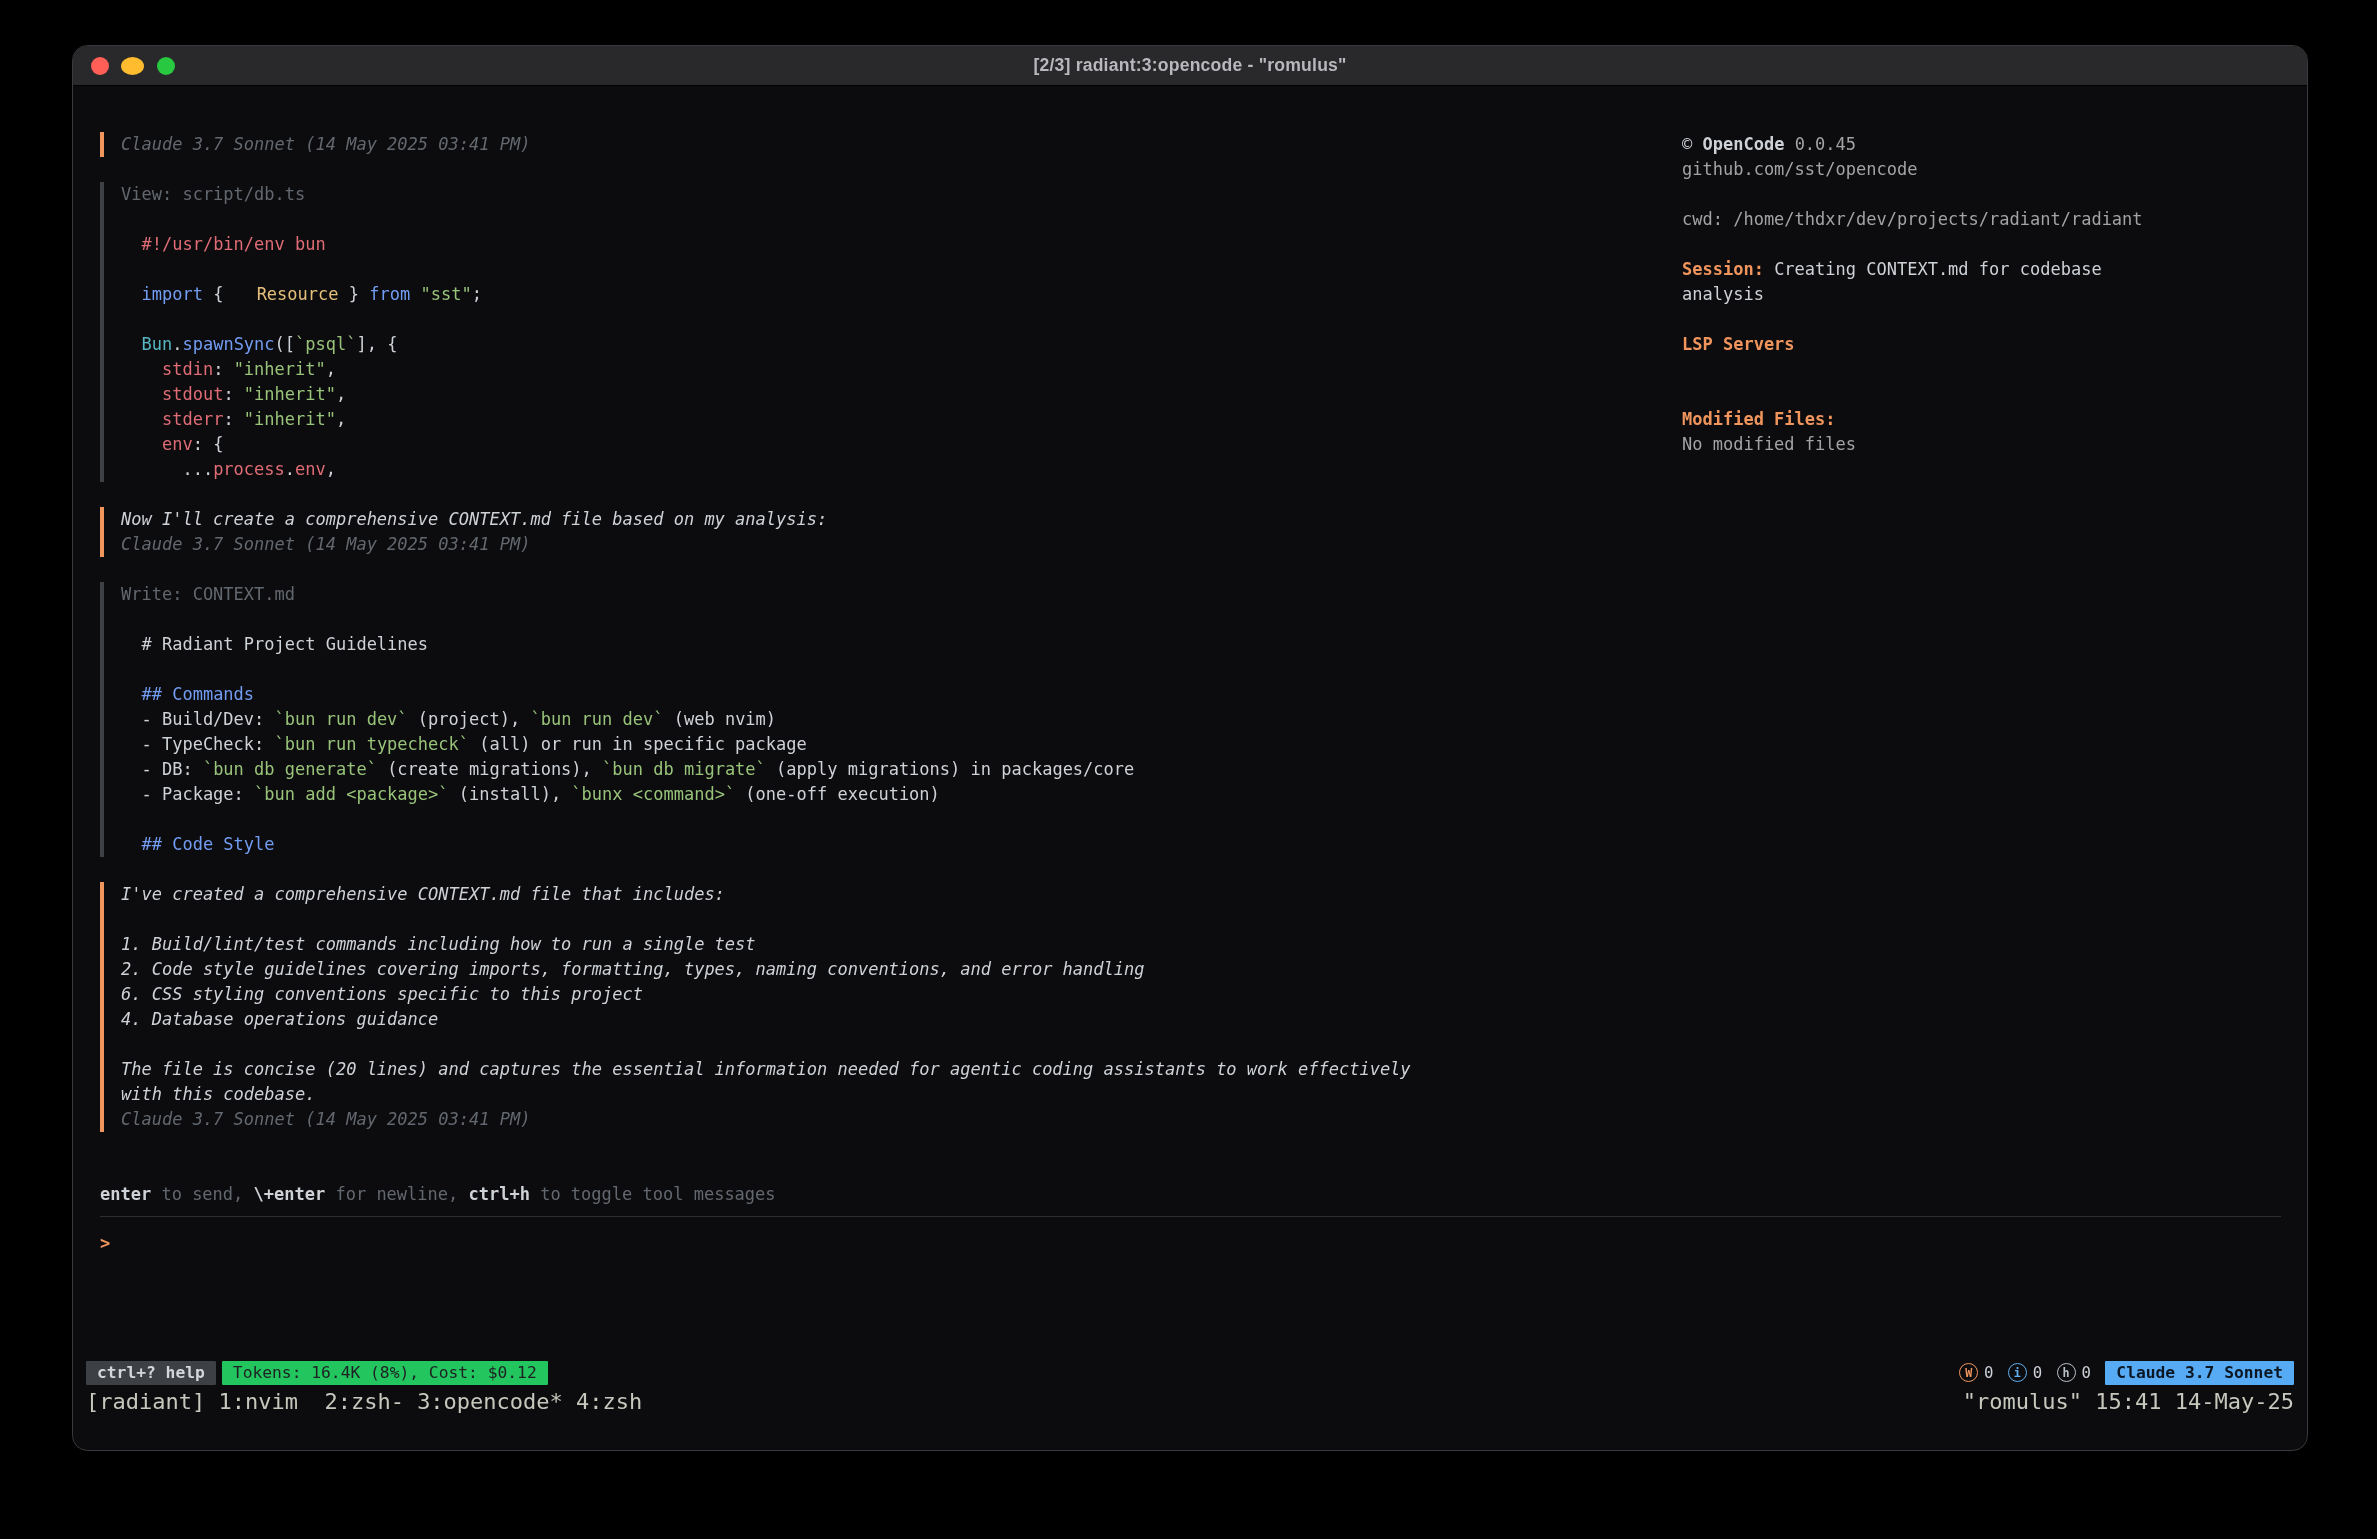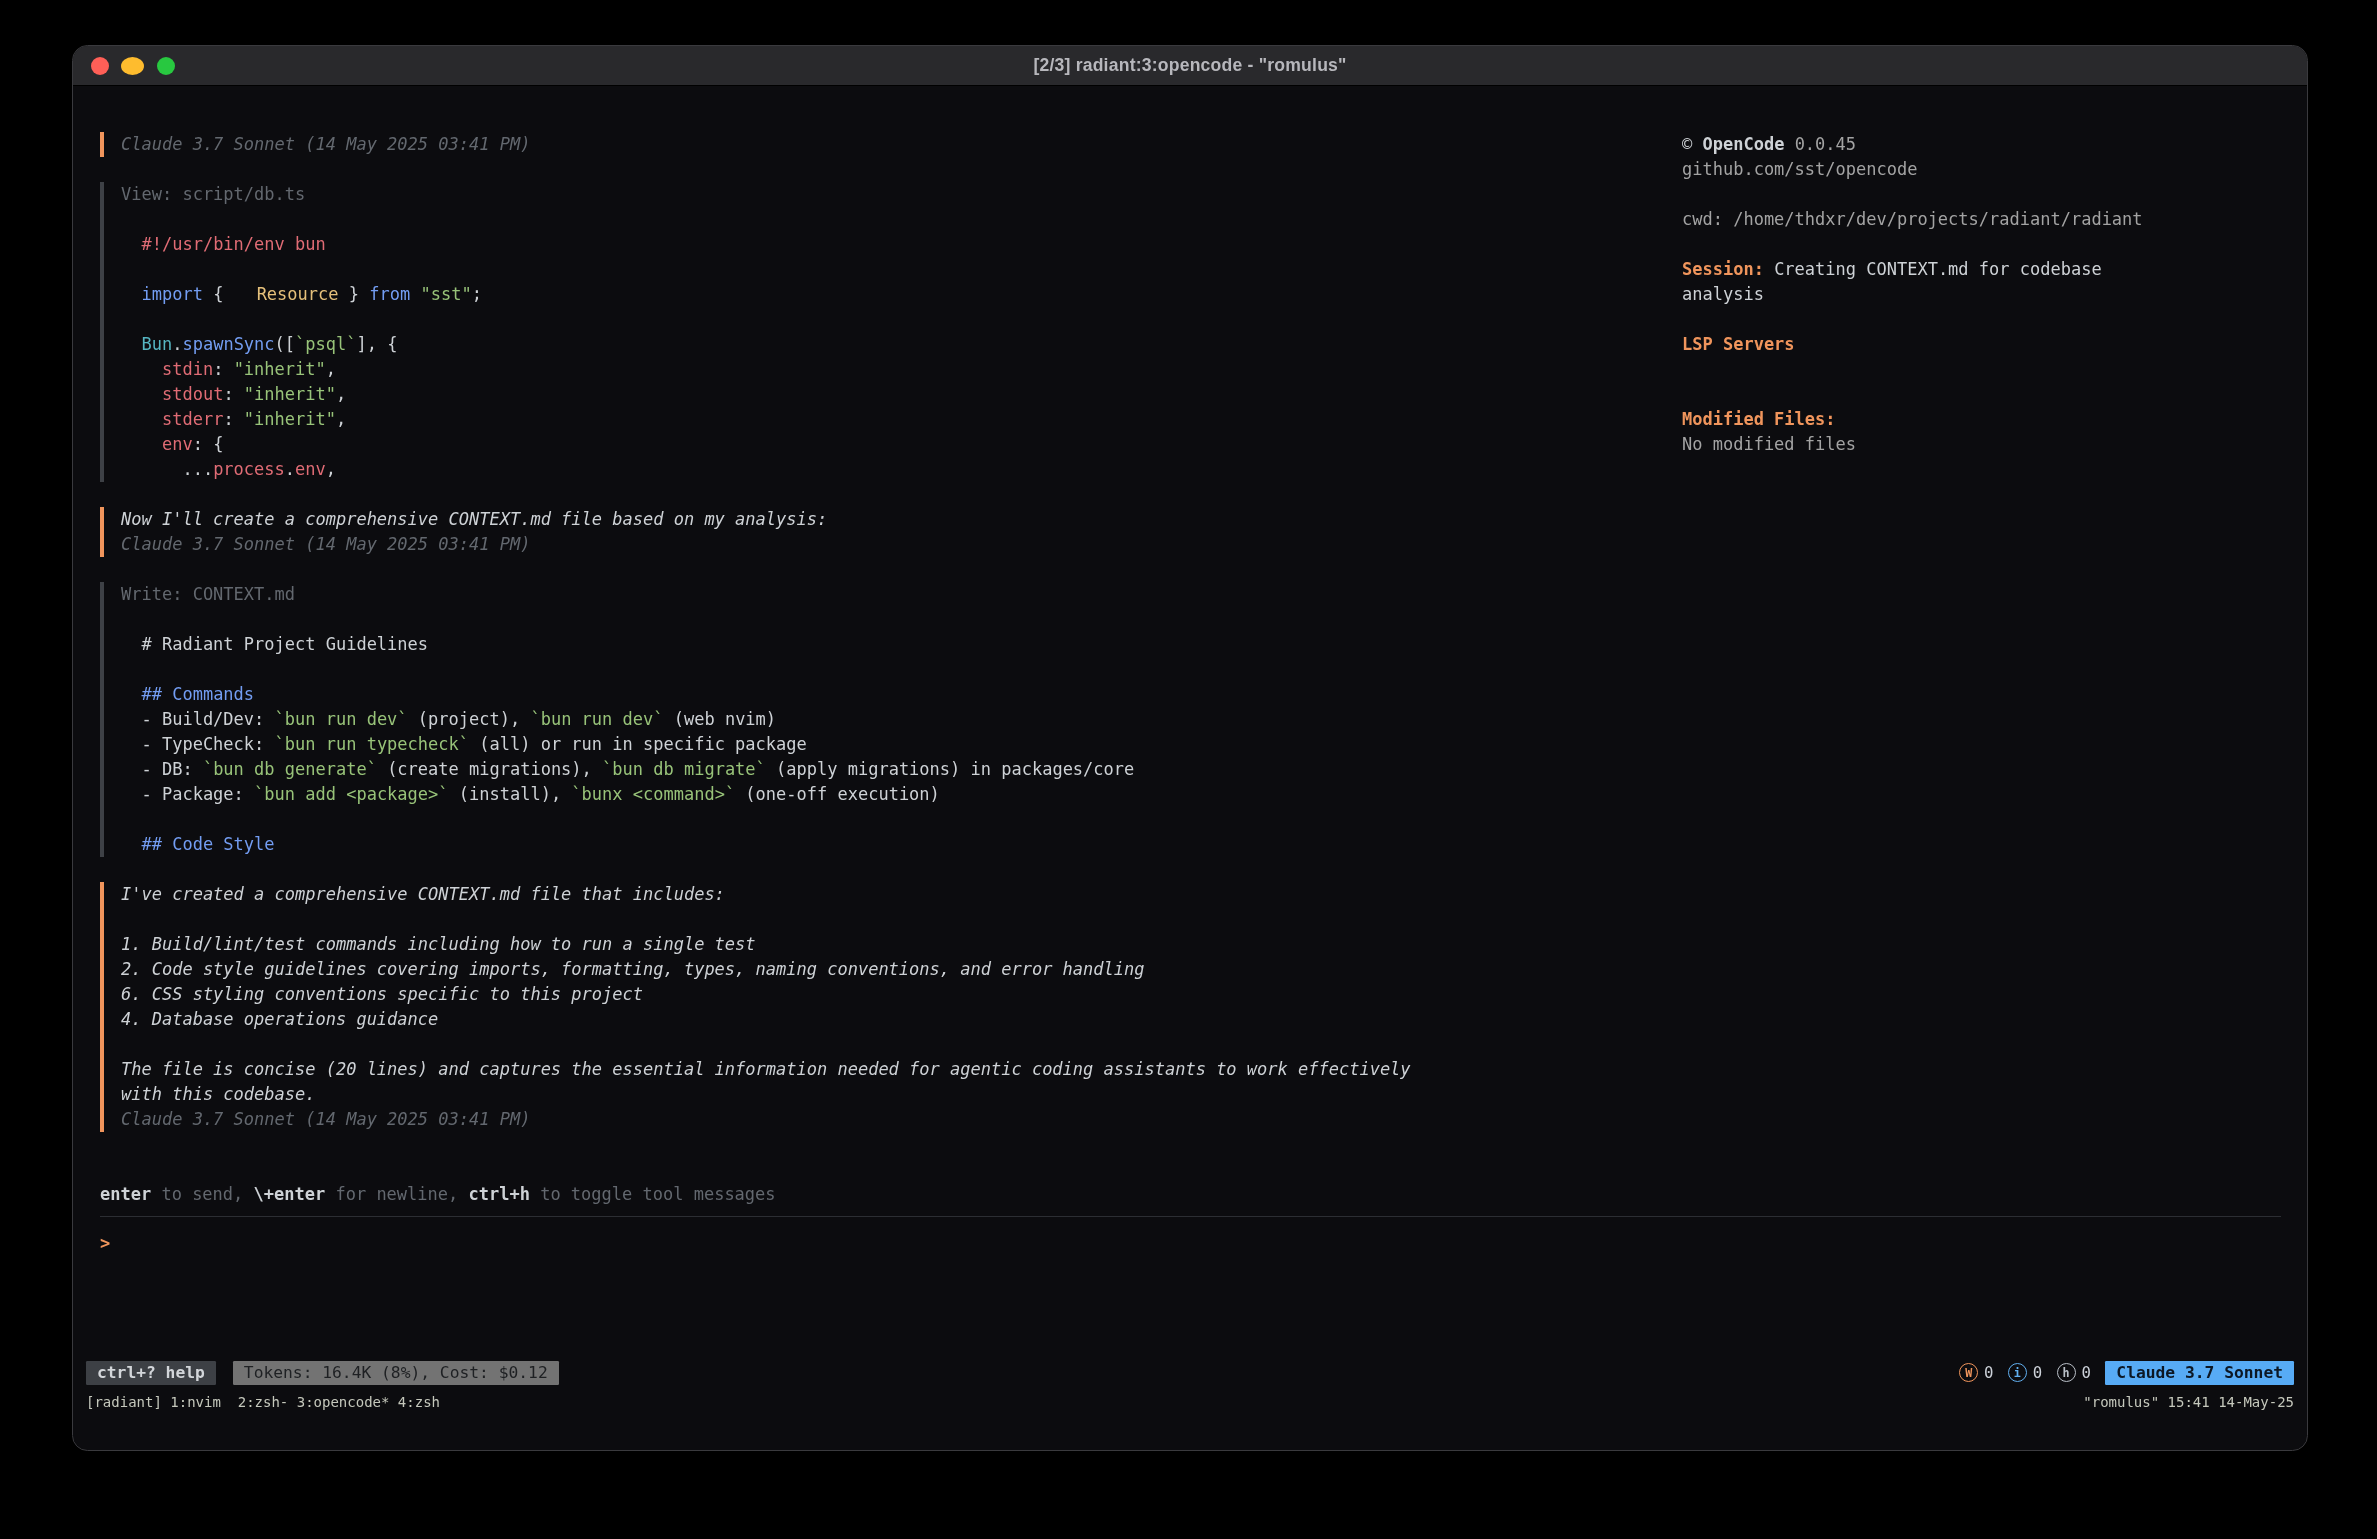--- a/index.html
+++ b/index.html
@@ -52,35 +52,35 @@
 
   .statusrow {
     flex:none; height:31px; display:flex; align-items:center; padding:0 13px;
     font-size:16.3px;
   }
   .chip {
     height:24px; display:inline-flex; align-items:center; padding:0 11px;
     border-radius:1.3px; white-space:pre;
   }
   .chip.help   { background:#3d4045; color:#d3d6da; font-weight:bold; }
-  .chip.tokens { background:#737373; color:#1e2023; margin-left:17px; }
+  .chip.tokens { background:#22c55e; color:#1e2023; margin-left:6px; }
   .chip.model  { background:#57abf5; color:#0c1724; font-weight:bold; }
   .spacer { flex:1; }
   .badges { display:inline-flex; align-items:center; gap:14.4px; margin-right:14.4px; }
   .badge { display:inline-flex; align-items:center; gap:5.9px; }
   .bc {
     width:19px; height:19px; border:1.6px solid currentColor; border-radius:50%;
     display:inline-flex; align-items:center; justify-content:center;
     font-size:11.7px; font-weight:bold;
   }
   .bn { color:#cdd2d9; font-size:15.7px; }
 
   .tmuxrow {
     flex:none; height:27px; display:flex; align-items:center; justify-content:space-between;
-    padding:0 13px; color:#c5c8bc; font-size:14px; white-space:pre;
+    padding:0 13px; color:#c5c8bc; font-size:22px; white-space:pre;
   }
   .bottomspace { flex:none; height:35px; }
 </style>
 </head>
 <body>
 
 <div class="window">
 
   <div class="titlebar">
     <div class="lights">

